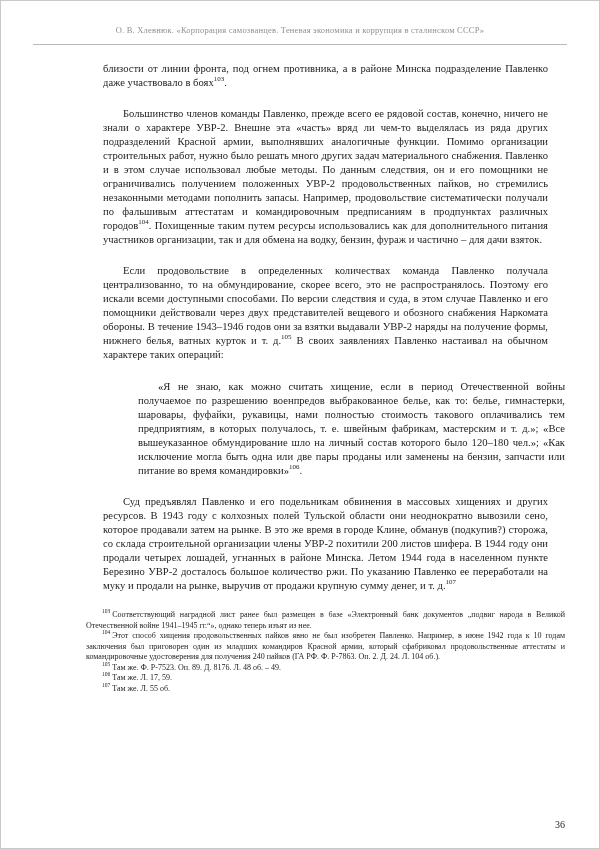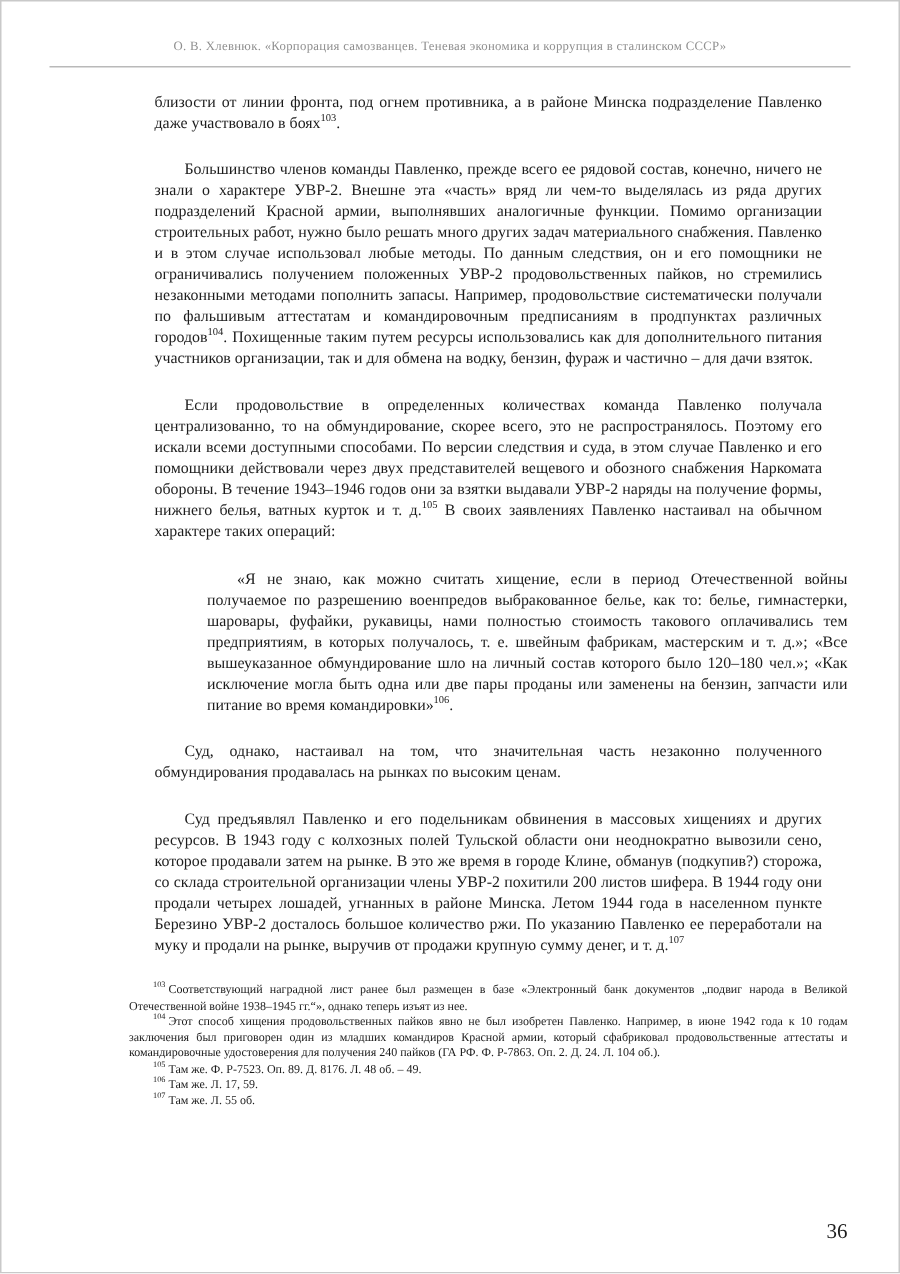--- a/index.html
+++ b/index.html
@@ -65,47 +65,46 @@
   .fn-marker {
     font-size: 5.5px;
     line-height: 0;
     vertical-align: super;
     margin-right: 2px;
   }
   .page-number {
     position: absolute;
     right: 34px;
     bottom: 18px;
-    font-size: 14px;
+    font-size: 10px;
     color: #1c1c1c;
   }
 </style>
 </head>
 <body>
 
 <div class="page">
 
   <div class="running-header">
     <span>О. В. Хлевнюк. «Корпорация самозванцев. Теневая экономика и коррупция в сталинском СССР»</span>
   </div>
 
   <hr class="header-rule">
 
   <div class="body-text">
     <p class="para noindent">близости от линии фронта, под огнем противника, а в районе Минска подразделение Павленко даже участвовало в боях<sup class="fn-ref">103</sup>.</p>
     <p class="para">Большинство членов команды Павленко, прежде всего ее рядовой состав, конечно, ничего не знали о характере УВР-2. Внешне эта «часть» вряд ли чем-то выделялась из ряда других подразделений Красной армии, выполнявших аналогичные функции. Помимо организации строительных работ, нужно было решать много других задач материального снабжения. Павленко и в этом случае использовал любые методы. По данным следствия, он и его помощники не ограничивались получением положенных УВР-2 продовольственных пайков, но стремились незаконными методами пополнить запасы. Например, продовольствие систематически получали по фальшивым аттестатам и командировочным предписаниям в продпунктах различных городов<sup class="fn-ref">104</sup>. Похищенные таким путем ресурсы использовались как для дополнительного питания участников организации, так и для обмена на водку, бензин, фураж и частично – для дачи взяток.</p>
     <p class="para">Если продовольствие в определенных количествах команда Павленко получала централизованно, то на обмундирование, скорее всего, это не распространялось. Поэтому его искали всеми доступными способами. По версии следствия и суда, в этом случае Павленко и его помощники действовали через двух представителей вещевого и обозного снабжения Наркомата обороны. В течение 1943–1946 годов они за взятки выдавали УВР-2 наряды на получение формы, нижнего белья, ватных курток и т. д.<sup class="fn-ref">105</sup> В своих заявлениях Павленко настаивал на обычном характере таких операций:</p>
     <p class="para quote">«Я не знаю, как можно считать хищение, если в период Отечественной войны получаемое по разрешению военпредов выбракованное белье, как то: белье, гимнастерки, шаровары, фуфайки, рукавицы, нами полностью стоимость такового оплачивались тем предприятиям, в которых получалось, т. е. швейным фабрикам, мастерским и т. д.»; «Все вышеуказанное обмундирование шло на личный состав которого было 120–180 чел.»; «Как исключение могла быть одна или две пары проданы или заменены на бензин, запчасти или питание во время командировки»<sup class="fn-ref">106</sup>.</p>
-    <p class="para">Суд, однако, настаивал на том, что значительная часть незаконно полученного обмундирования продавалась на рынках по высоким ценам.</p>
     <p class="para">Суд предъявлял Павленко и его подельникам обвинения в массовых хищениях и других ресурсов. В 1943 году с колхозных полей Тульской области они неоднократно вывозили сено, которое продавали затем на рынке. В это же время в городе Клине, обманув (подкупив?) сторожа, со склада строительной организации члены УВР-2 похитили 200 листов шифера. В 1944 году они продали четырех лошадей, угнанных в районе Минска. Летом 1944 года в населенном пункте Березино УВР-2 досталось большое количество ржи. По указанию Павленко ее переработали на муку и продали на рынке, выручив от продажи крупную сумму денег, и т. д.<sup class="fn-ref">107</sup></p>
   </div>
 
   <div class="footnotes">
     <p class="fn">
-      <sup class="fn-marker">103</sup><span>Соответствующий наградной лист ранее был размещен в базе «Электронный банк документов „подвиг народа в Великой Отечественной войне 1938–1945 гг.“», однако теперь изъят из нее.</span>
+      <sup class="fn-marker">103</sup><span>Соответствующий наградной лист ранее был размещен в базе «Электронный банк документов „подвиг народа в Великой Отечественной войне 1941–1945 гг.“», однако теперь изъят из нее.</span>
     </p>
     <p class="fn">
       <sup class="fn-marker">104</sup><span>Этот способ хищения продовольственных пайков явно не был изобретен Павленко. Например, в июне 1942 года к 10 годам заключения был приговорен один из младших командиров Красной армии, который сфабриковал продовольственные аттестаты и командировочные удостоверения для получения 240 пайков (ГА РФ. Ф. Р-7863. Оп. 2. Д. 24. Л. 104 об.).</span>
     </p>
     <p class="fn">
       <sup class="fn-marker">105</sup><span>Там же. Ф. Р-7523. Оп. 89. Д. 8176. Л. 48 об. – 49.</span>
     </p>
     <p class="fn">
       <sup class="fn-marker">106</sup><span>Там же. Л. 17, 59.</span>
     </p>

